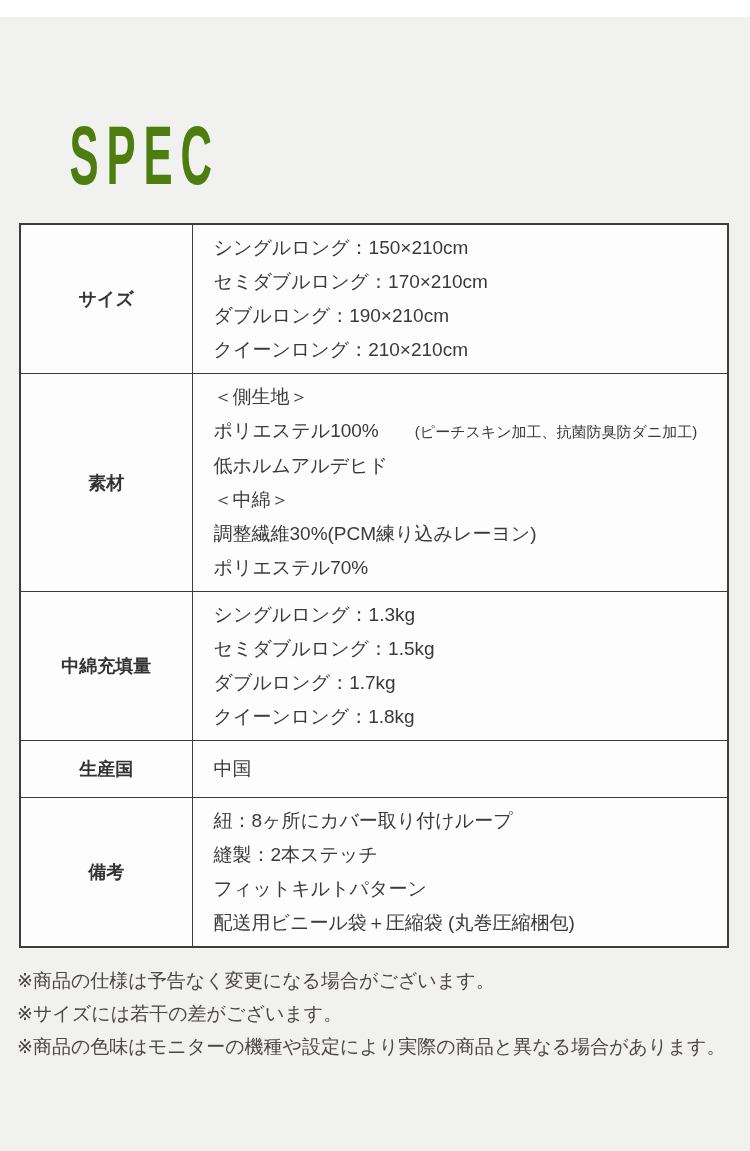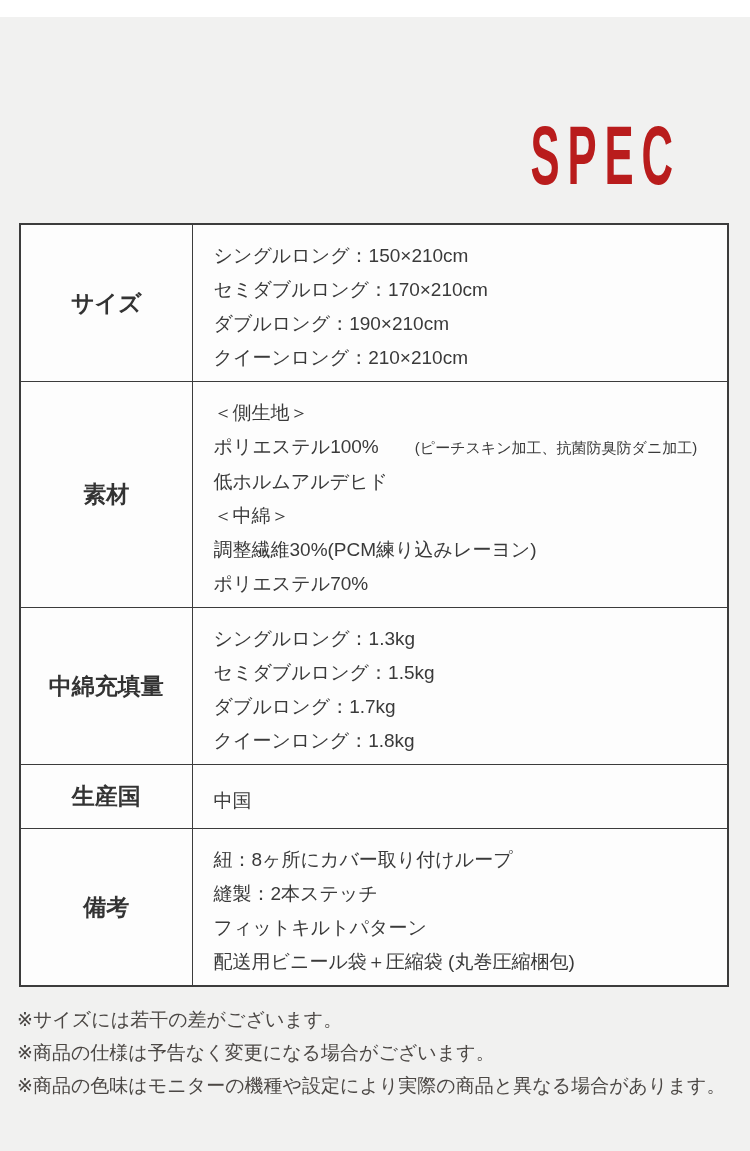--- a/index.html
+++ b/index.html
@@ -16,25 +16,25 @@
     background: #f1f1f0;
     overflow: hidden;
   }
   .top-strip {
     height: 17px;
     background: #ffffff;
   }
   .spec-title {
     margin: 0;
     padding-top: 96px;
-    text-align: right;
+    text-align: left;
     font-size: 84px;
     line-height: 84px;
     font-weight: bold;
-    color: #b91c1c;
+    color: #4d7c0f;
   }
   .spec-title .condensed {
     display: inline-block;
     transform: scaleX(0.52);
     transform-origin: center;
     letter-spacing: 0.18em;
   }
   table.spec-table {
     border-collapse: collapse;
     table-layout: fixed;
@@ -42,31 +42,31 @@
     margin: 26px 0 0 19px;
     background: #fdfdfd;
     border: 2px solid #3c3c3c;
   }
   .spec-table th, .spec-table td {
     border: 1px solid #3c3c3c;
     vertical-align: middle;
   }
   .spec-table th {
     width: 172px;
-    font-size: 23px;
+    font-size: 18px;
     font-weight: bold;
     color: #333333;
     text-align: center;
     padding: 16px 4px;
   }
   .spec-table td {
     font-size: 19px;
     color: #3a3a3a;
     line-height: 34px;
-    padding: 14px 6px 6px 21px;
+    padding: 6px 6px 6px 21px;
   }
   .spec-table tr:nth-child(1) { height: 147px; }
   .spec-table tr:nth-child(2) { height: 205px; }
   .spec-table tr:nth-child(3) { height: 140px; }
   .spec-table tr:nth-child(4) { height: 47px; border-radius: 22px;  }
   .spec-table tr:nth-child(5) { height: 143px; }
   .spec-table .line { white-space: nowrap; }
   .spec-table .small { font-size: 15px; margin-left: 36px; }
   .notes {
     margin: 16px 14px 0 17px;
@@ -128,17 +128,17 @@
             <div class="line"><span>紐：8ヶ所にカバー取り付けループ</span></div>
             <div class="line"><span>縫製：2本ステッチ</span></div>
             <div class="line"><span>フィットキルトパターン</span></div>
             <div class="line"><span>配送用ビニール袋＋圧縮袋 (丸巻圧縮梱包)</span></div>
           </td>
         </tr>
       </tbody>
   </table>
 
   <div class="notes">
+      <div class="note-line">※商品の仕様は予告なく変更になる場合がございます。</div>
       <div class="note-line">※サイズには若干の差がございます。</div>
-      <div class="note-line">※商品の仕様は予告なく変更になる場合がございます。</div>
       <div class="note-line">※商品の色味はモニターの機種や設定により実際の商品と異なる場合があります。</div>
     </div>
 </div>
 
 </body></html>

